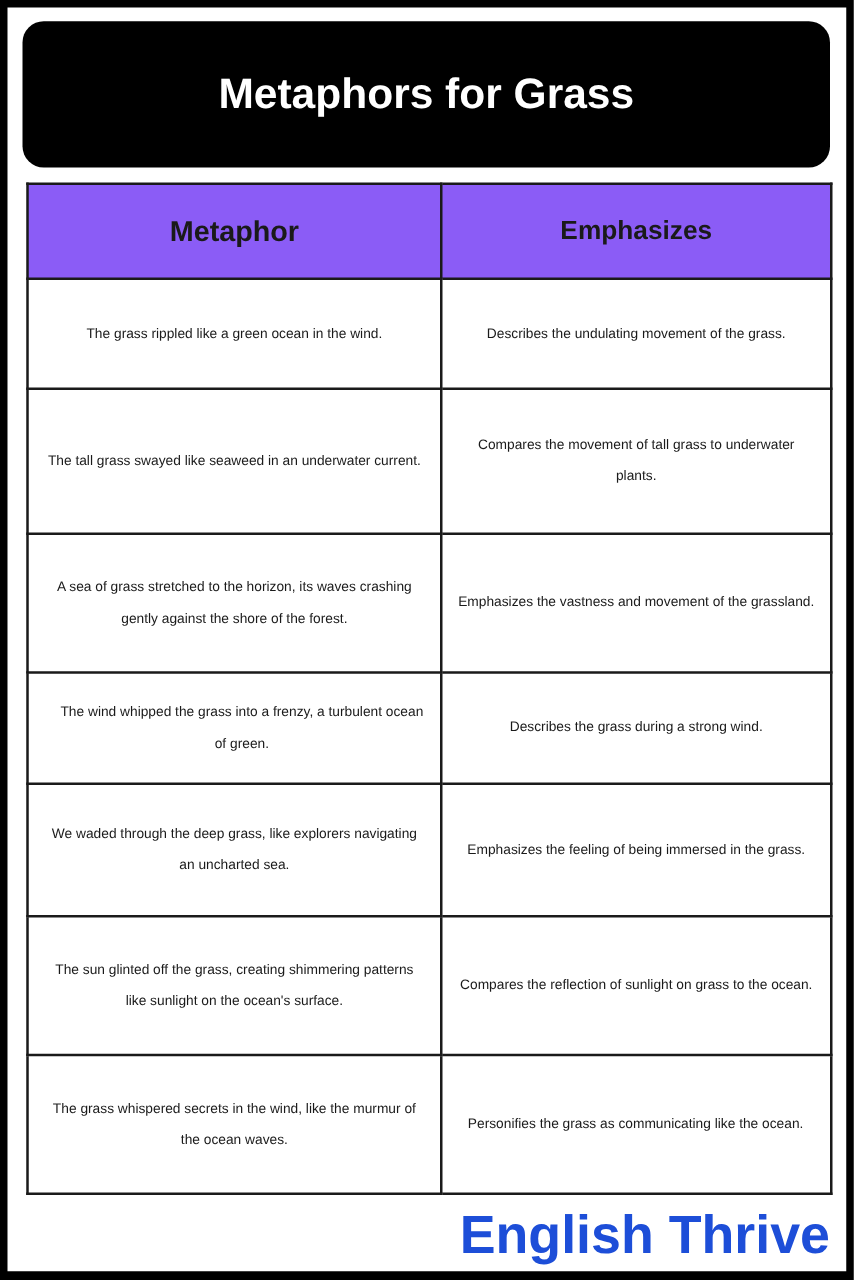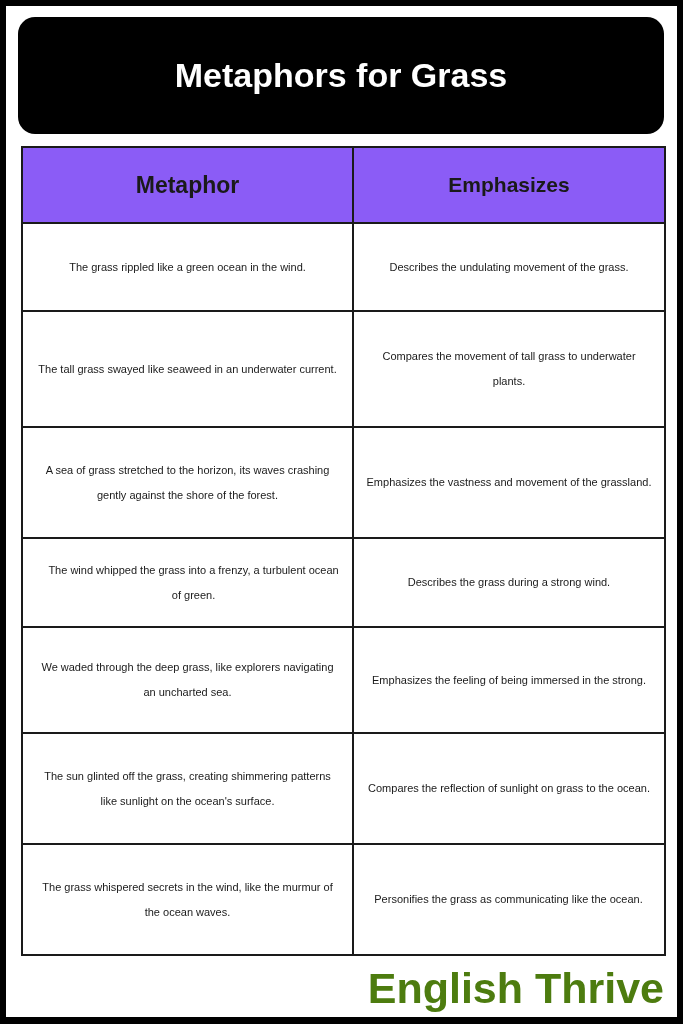--- a/index.html
+++ b/index.html
@@ -31,21 +31,21 @@
   table.grid th {
     background: #8b5cf6; font-weight: bold; height: 76px;
   }
   th.col-metaphor { font-size: 23px; }
   th.col-explanation { font-size: 21px; }
   table.grid td { font-size: 11px; line-height: 25px; margin-top: 22px; }
   col.c1 { width: 331px; }
   col.c2 { width: 312px; }
   .footer {
     position: absolute; right: 13px; top: 956px;
-    font-weight: bold; font-size: 43px; color: #4d7c0f; line-height: 52px;
+    font-weight: bold; font-size: 43px; color: #1d4ed8; line-height: 52px;
   }
 </style>
 </head>
 <body>
 
 <div class="page">
   <div class="title-box">
     <div class="title">Metaphors for Grass</div>
   </div>
 
@@ -72,21 +72,21 @@
       <tr>
         <td style="height: 111px;">A sea of grass stretched to the horizon, its waves crashing gently against the shore of the forest.</td>
         <td style="height: 111px;">Emphasizes the vastness and movement of the grassland.</td>
       </tr>
       <tr>
         <td style="height: 89px; padding-left: 24px;">The wind whipped the grass into a frenzy, a turbulent ocean of green.</td>
         <td style="height: 89px;">Describes the grass during a strong wind.</td>
       </tr>
       <tr>
         <td style="height: 106px; text-align: center;">We waded through the deep grass, like explorers navigating an uncharted sea.</td>
-        <td style="height: 106px;">Emphasizes the feeling of being immersed in the strong.</td>
+        <td style="height: 106px;">Emphasizes the feeling of being immersed in the grass.</td>
       </tr>
       <tr>
         <td style="height: 111px; border-radius: 19px;">The sun glinted off the grass, creating shimmering patterns like sunlight on the ocean's surface.</td>
         <td style="height: 111px;">Compares the reflection of sunlight on grass to the ocean.</td>
       </tr>
       <tr>
         <td style="height: 111px;">The grass whispered secrets in the wind, like the murmur of the ocean waves.</td>
         <td style="height: 111px; padding-left: 11px;">Personifies the grass as communicating like the ocean.</td>
       </tr>
     </tbody>

